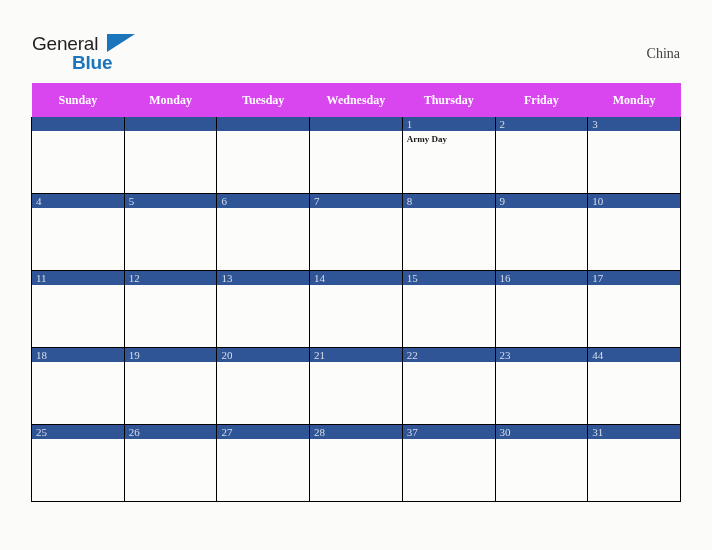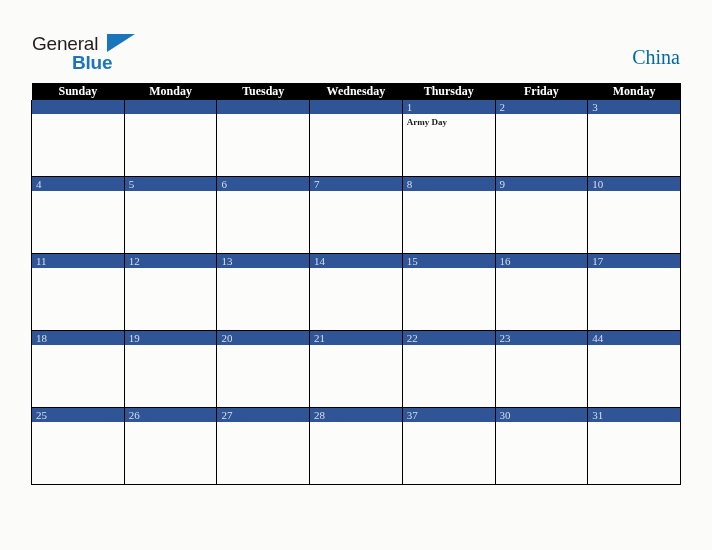--- a/index.html
+++ b/index.html
@@ -80,41 +80,41 @@
     font-weight: 400;
     color: #2b3f6c;
     letter-spacing: 0.3px;
   }
 
   .country {
     position: absolute;
     right: 32px;
     top: 46px;
     font-family: "Liberation Serif", serif;
-    font-size: 20px;
-    color: #0369a1;
+    font-size: 14px;
+    color: #404040;
   }
 
   
   .calendar {
     position: absolute;
     left: 31px;
     top: 83px;
     width: 650px;
     border-collapse: collapse;
     table-layout: fixed;
   }
 
   .calendar th {
-    background: #000000;
+    background: #d946ef;
     color: #ffffff;
     font-family: "Liberation Serif", serif;
     font-size: 12px;
     font-weight: bold;
-    height: 17px;
+    height: 34px;
     line-height: 17px;
     padding: 0;
     text-align: center;
     border: none;
   }
 
   .calendar td {
     padding: 0;
     vertical-align: top;
     border-left: 1px solid #000000;

